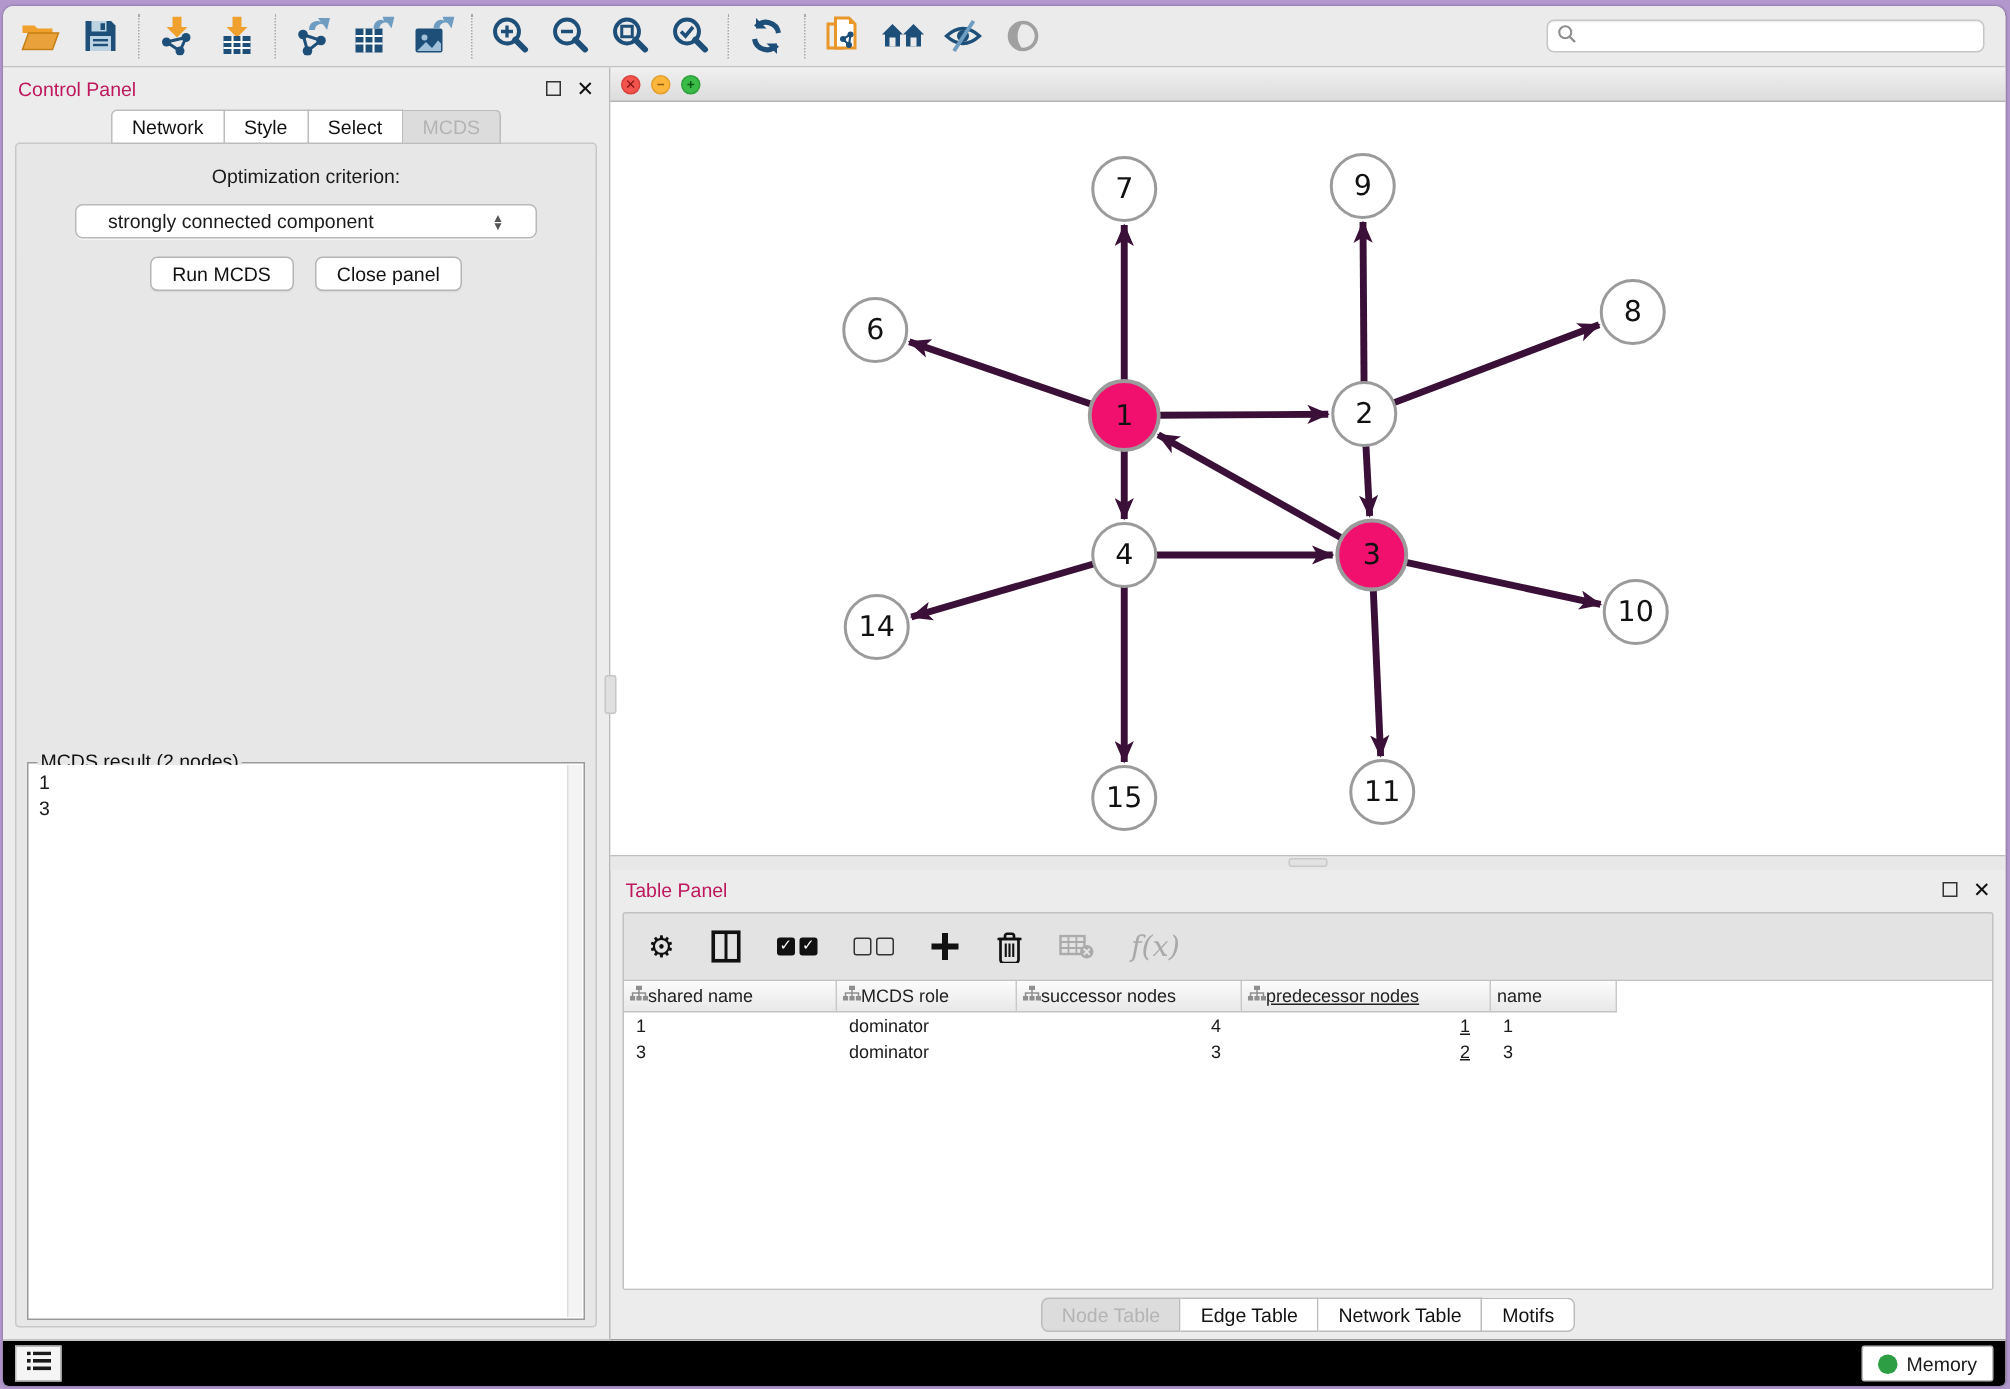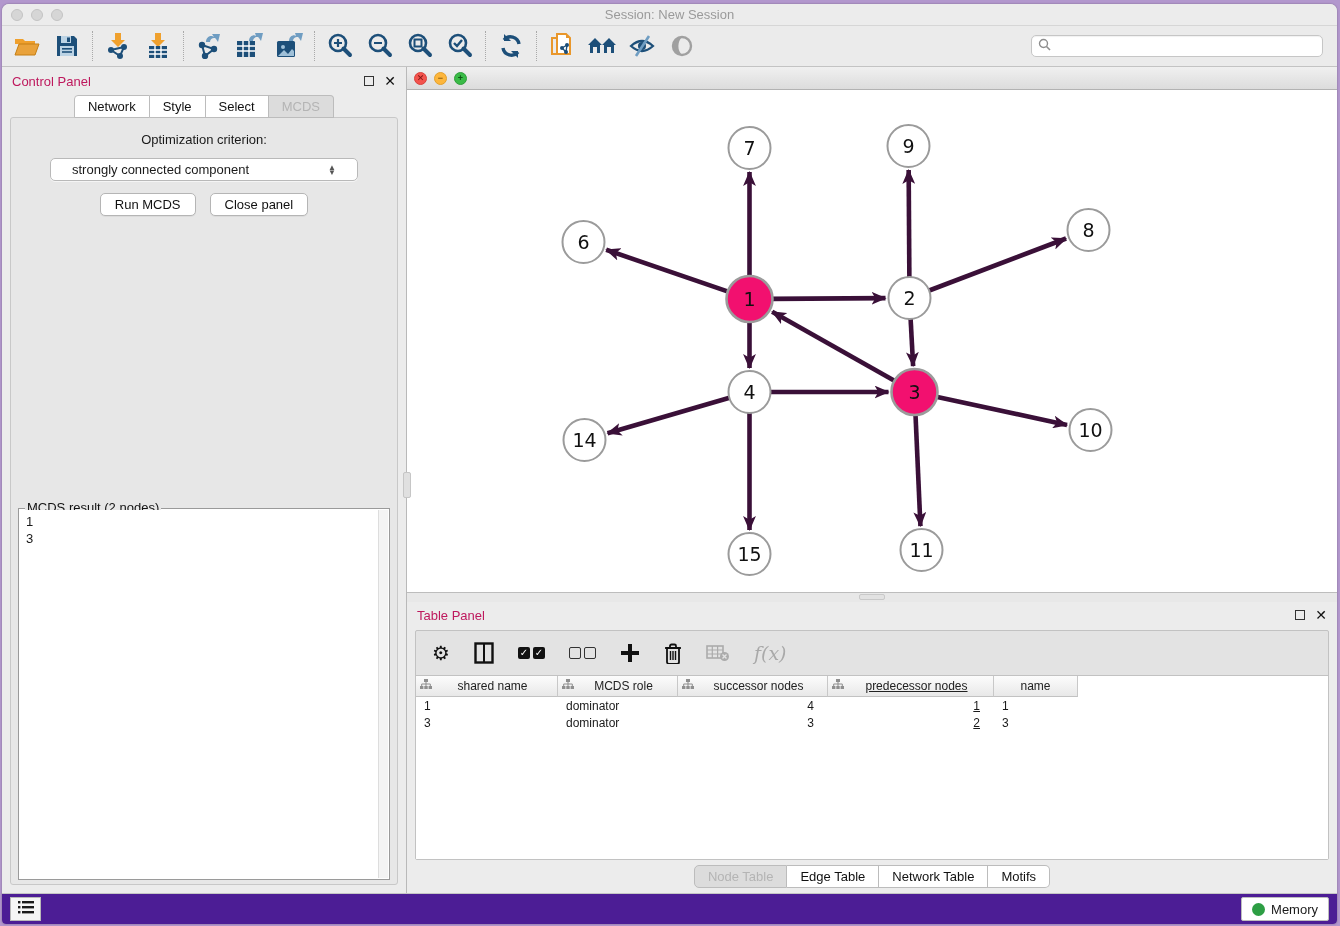--- a/index.html
+++ b/index.html
@@ -78,51 +78,43 @@
   .tp-toolbar .ticon { display:flex; align-items:center; justify-content:center; }
   .gear-glyph { font-size:20px; color:#111; }
   .fx-glyph { font-family:"DejaVu Serif","Liberation Serif",serif; font-style:italic; font-size:19px; color:#a9a9a9; }
   .cb-pair { display:flex; gap:3px; }
   .cb { width:12px; height:12px; border-radius:2px; }
   .cb.checked { background:#111; color:#fff; font-size:10px; line-height:12px; text-align:center; }
   .cb.empty { border:1.5px solid #333; background:#e3e3e3; }
   .tp-table { flex:1; background:#fff; border-top:1px solid #c2c2c2; overflow:hidden; position:relative; min-height:0; }
   .thead-row { display:flex; height:21px; }
   .th { display:flex; align-items:center; background:linear-gradient(#fcfcfc,#e8e8e8); border-right:1px solid #c8c8c8; border-bottom:1px solid #c2c2c2; font-size:12px; color:#222; padding:0 4px; }
-  .th .th-label { flex:1; text-align:center; }
+  .th .th-label { flex:1; text-align:left; }
   .trow { display:flex; height:17px; font-size:12px; }
   .td { padding:0 8px; display:flex; align-items:center; }
   .td.right { justify-content:flex-end; padding-right:14px; }
   .w-c0 { width:142px; } .w-c1 { width:120px; } .w-c2 { width:150px; } .w-c3 { width:166px;text-decoration:underline; } .w-c4 { width:84px; }
   .tp-tabs { height:33px; display:flex; align-items:center; justify-content:center; flex:none; }
   .tp-tabs .tabseg .tab:first-child { border-radius:5px 0 0 5px; }
   .tp-tabs .tabseg .tab:last-child { border-radius:0 5px 5px 0; }
   .tp-tabs .tab.disabled-active { border-radius:5px 0 0 5px; }
 
   
-  .statusbar { height:31px; background:#4c1d95; border-top:1px solid #c5c5c5; display:flex; align-items:center; padding:0 8px; flex:none; }
+  .statusbar { height:31px; background:#000000; border-top:1px solid #c5c5c5; display:flex; align-items:center; padding:0 8px; flex:none; }
   .hamburger-btn { width:31px; height:24px; background:#f5f5f5; border:1px solid #b9b9b9; display:flex; align-items:center; justify-content:center; }
   .memory-btn { margin-left:auto; height:24px; background:#fff; border:1px solid #bdbdbd; border-radius:2px; display:flex; align-items:center; gap:6px; padding:0 10px; font-size:13px; }
   .mem-dot { width:13px; height:13px; border-radius:50%; background:#2d9e44; }
 
   .navy { fill:#1d4f79; } .lblue { fill:#6f9dc2; } .orange { fill:#efa02d; }
 </style>
 </head>
 <body>
 
 <div class="window">
 
-  <div class="titlebar">
-    <div class="traffic">
-      <div class="tl"></div>
-      <div class="tl"></div>
-      <div class="tl"></div>
-    </div>
-    <div class="win-title">Session: New Session</div>
-  </div>
 
   <div class="toolbar">
     <div class="tb-group" style="padding-left:2px;">
       <div class="tb-btn">
         <span>
             <svg width="26" height="22" viewBox="0 0 26 22">
               <path class="orange" d="M1 4 h8 l2 2 h10 v3 H1z"></path>
               <path d="M1 20 L5 9 h20 L21 20z" fill="#e9a23b" stroke="#c57f14" stroke-width="1"></path>
             </svg>
           </span>

